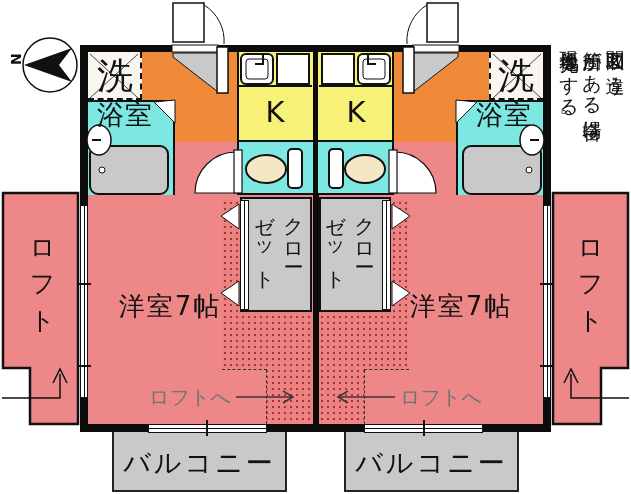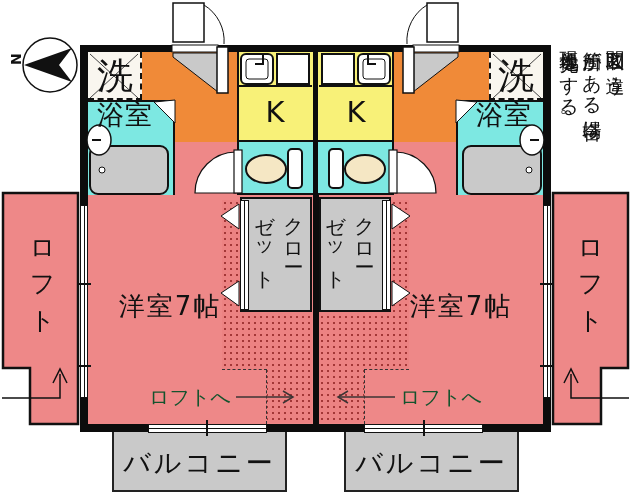--- a/index.html
+++ b/index.html
@@ -58,21 +58,21 @@
   .win-v{background:#fff;border:1px solid #111;
     background-image:linear-gradient(to right,transparent 3px,#111 3px,#111 4px,transparent 4px);}
   .tick{background:#111;}
   
   .lbl{display:flex;align-items:center;justify-content:center;white-space:nowrap;color:#111;}
   .vtext{writing-mode:vertical-rl;}
   .t-laundry{font-size:36px;}
   .t-bath{font-size:27px;letter-spacing:1px;}
   .t-k{font-size:29px;}
   .t-room{font-size:26px;letter-spacing:2px;}
-  .t-toloft{font-size:20px;color:#14532d;}
+  .t-toloft{font-size:20px;color:#737373;}
   .t-balcony{font-size:27px;letter-spacing:3px;}
   .t-loft{font-size:25px;line-height:30px;letter-spacing:6px;}
   .t-closet{font-size:20px;line-height:29px;}
   .t-closet div{letter-spacing:4px;}
   .disclaimer{font-size:19px;line-height:23px;letter-spacing:1px;}
   svg{display:block;}
 </style>
 </head>
 <body>
 

